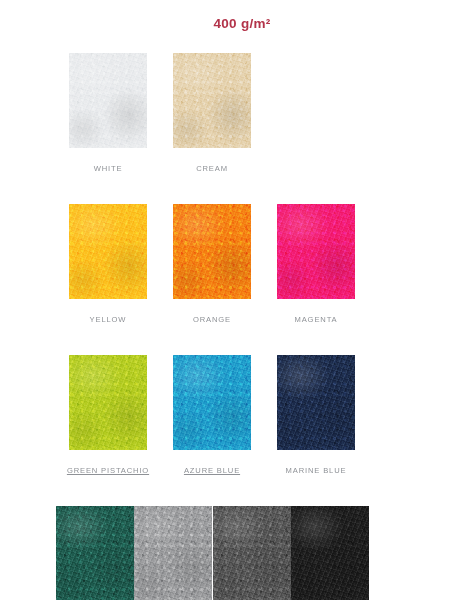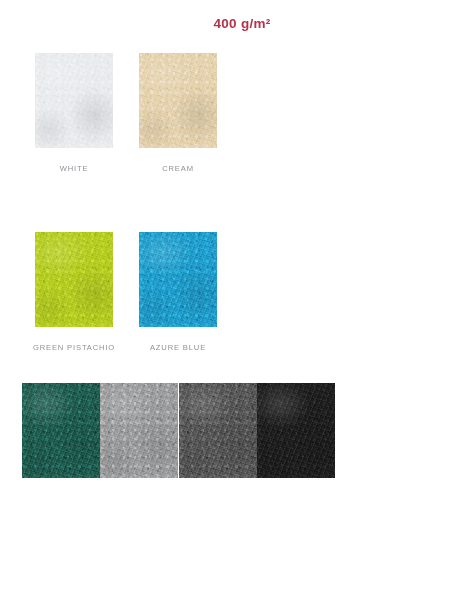--- a/index.html
+++ b/index.html
@@ -47,20 +47,21 @@
     top: 53px;
     left: 0;
     width: 452px;
   }
   .swatch-row {
     display: flex;
     width: 357px;
     padding: 0 22px;
     box-sizing: border-box;
     justify-content: flex-start;
+    margin-left: 34px;
   }
   .swatch-cell {
     width: 104px;
     box-sizing: border-box;
     display: flex;
     flex-direction: column;
     align-items: center;
   }
 
   .chip-wrap {
@@ -160,44 +161,84 @@
             <div class="tex3"></div>
           </div>
         </div>
         <div class="chip-label" style="color: rgb(142, 145, 150);">CREAM</div>
       </div>
     </div>
 
     <div class="row-gap"></div>
 
     <div class="swatch-row">
+      <div class="swatch-cell">
+        <div class="chip-wrap">
+          <div class="chip" style="background-color: rgb(252, 192, 30);">
+            <div class="tex"></div>
+            <div class="tex2"></div>
+            <div class="tex3"></div>
+          </div>
+        </div>
+        <div class="chip-label" style="color: rgb(142, 145, 150);">YELLOW</div>
+      </div>
+      <div class="swatch-cell">
+        <div class="chip-wrap">
+          <div class="chip" style="background-color: rgb(245, 128, 18);">
+            <div class="tex"></div>
+            <div class="tex2"></div>
+            <div class="tex3"></div>
+          </div>
+        </div>
+        <div class="chip-label" style="color: rgb(142, 145, 150);">ORANGE</div>
+      </div>
+      <div class="swatch-cell">
+        <div class="chip-wrap">
+          <div class="chip" style="background-color: rgb(243, 27, 114);">
+            <div class="tex"></div>
+            <div class="tex2"></div>
+            <div class="tex3"></div>
+          </div>
+        </div>
+        <div class="chip-label" style="color: rgb(142, 145, 150);">MAGENTA</div>
+      </div>
     </div>
 
     <div class="row-gap"></div>
 
     <div class="swatch-row">
       <div class="swatch-cell">
         <div class="chip-wrap">
           <div class="chip" style="background-color: rgb(180, 204, 32);">
             <div class="tex"></div>
             <div class="tex2"></div>
             <div class="tex3"></div>
           </div>
         </div>
-        <div class="chip-label" style="color: rgb(142, 145, 150);">GREEN PISTACHIO</div>
+        <div class="chip-label" style="color: rgb(142, 145, 150); text-decoration: underline;">GREEN PISTACHIO</div>
       </div>
       <div class="swatch-cell">
         <div class="chip-wrap">
           <div class="chip" style="background-color: rgb(30, 156, 203);">
             <div class="tex"></div>
             <div class="tex2"></div>
             <div class="tex3"></div>
           </div>
         </div>
-        <div class="chip-label" style="color: rgb(142, 145, 150);">AZURE BLUE</div>
+        <div class="chip-label" style="color: rgb(142, 145, 150); text-decoration: underline;">AZURE BLUE</div>
+      </div>
+      <div class="swatch-cell">
+        <div class="chip-wrap">
+          <div class="chip" style="background-color: rgb(27, 42, 74);">
+            <div class="tex"></div>
+            <div class="tex2"></div>
+            <div class="tex3"></div>
+          </div>
+        </div>
+        <div class="chip-label" style="color: rgb(142, 145, 150);">MARINE BLUE</div>
       </div>
     </div>
 
     <div class="row-gap"></div>
 
     <div class="swatch-row">
       <div class="swatch-cell">
         <div class="chip-wrap">
           <div class="chip" style="background-color: rgb(29, 90, 77);">
             <div class="tex"></div>

